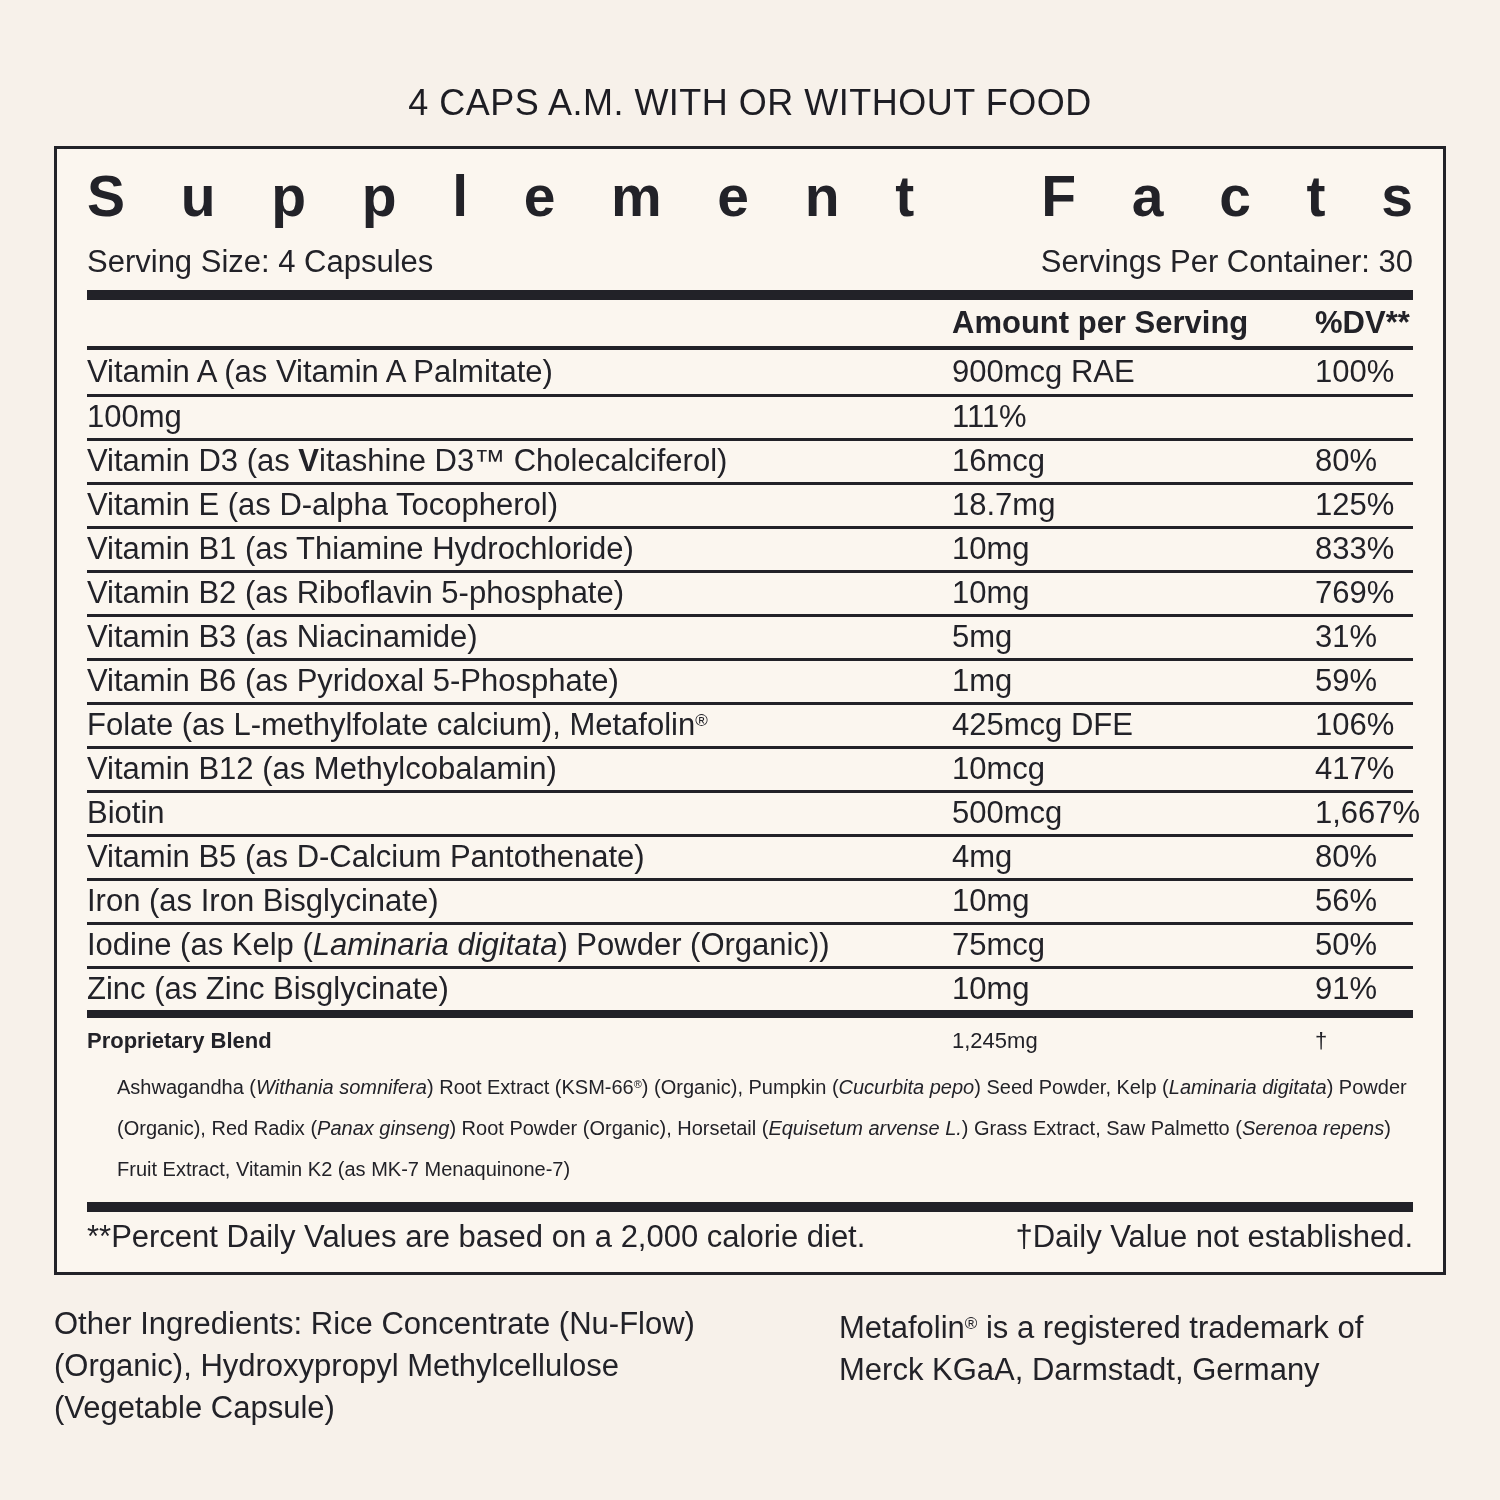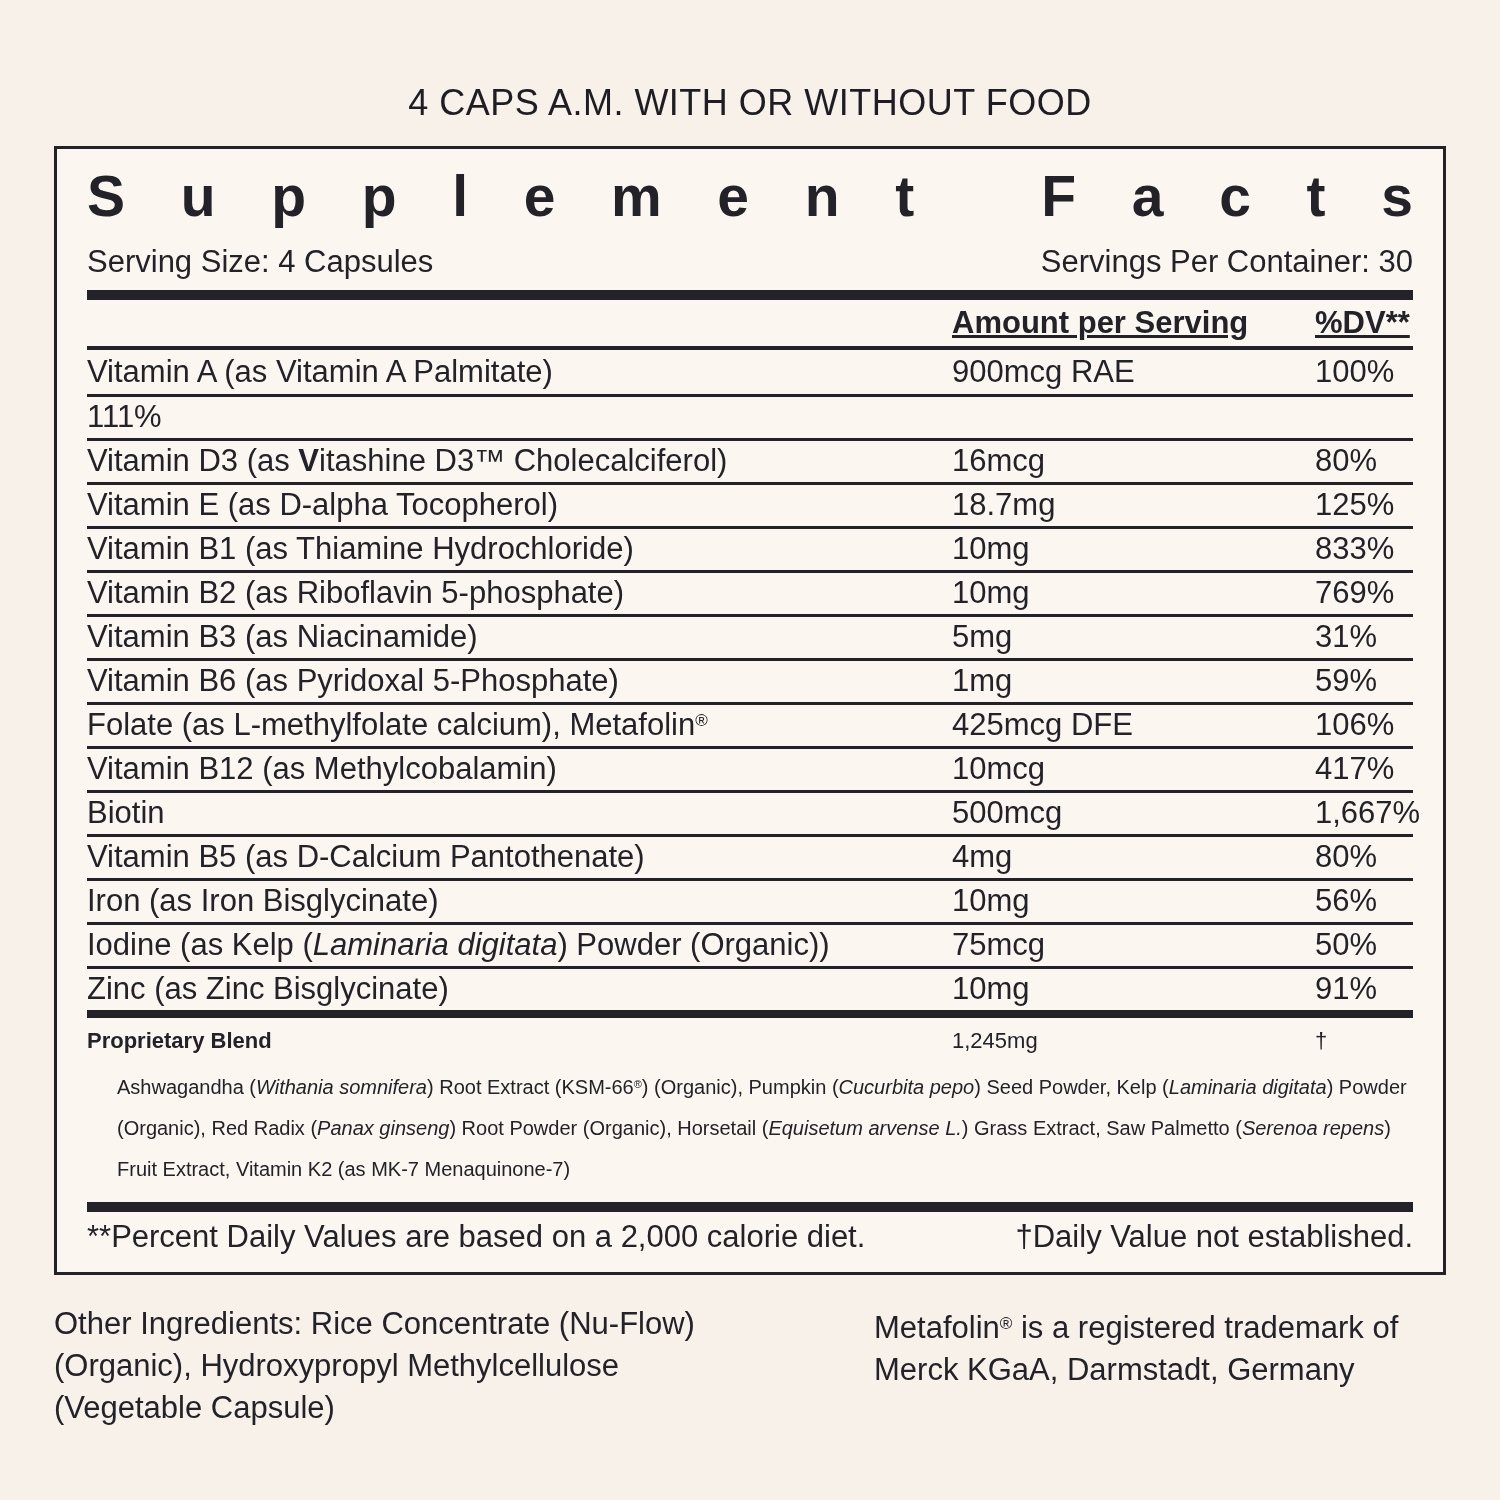--- a/index.html
+++ b/index.html
@@ -51,21 +51,20 @@
   .bar.h10{height:10px;}
   .bar.h8{height:8px;}
   .t-head{
     display:grid;
     grid-template-columns:865px 363px 1fr;
     align-items:center;
     min-height:50px;
     font-weight:700;
     font-size:31px;
     border-bottom:4px solid var(--ink);
-    text-decoration:underline;
   }
   .t-row{
     display:grid;
     grid-template-columns:865px 363px 1fr;
     align-items:center;
     min-height:44px;
     font-size:31px;
   }
   .t-row + .t-row{border-top:3px solid var(--ink);}
   .blend-row{
@@ -88,21 +87,20 @@
     min-height:52px;
     font-size:31px;
     padding-bottom:2px;
   }
   .footer{
     display:grid;
     grid-template-columns:785px 1fr;
     margin-top:28px;
     font-size:31px;
     line-height:42px;
-    gap:35px;
   }
   .footer .col-left{max-width:700px;}
   .footer .col-right{max-width:580px;}
   .it{font-style:italic;}
   .bd{font-weight:700;}
   .sup{font-size:55%;vertical-align:0.55em;}
 </style>
 </head>
 <body>
 
@@ -144,20 +142,21 @@
       <div>%DV**</div>
     </div>
 
     <div>
         <div class="t-row">
           <div><span>Vitamin A (as Vitamin A Palmitate)</span></div>
           <div>900mcg RAE</div>
           <div>100%</div>
         </div>
         <div class="t-row">
+          <div>100mg</div>
           <div>111%</div>
         </div>
         <div class="t-row">
           <div><span>Vitamin D3 (as </span><span class="bd">V</span><span>itashine D3™ Cholecalciferol)</span></div>
           <div>16mcg</div>
           <div>80%</div>
         </div>
         <div class="t-row">
           <div><span>Vitamin E (as D-alpha Tocopherol)</span></div>
           <div>18.7mg</div>

